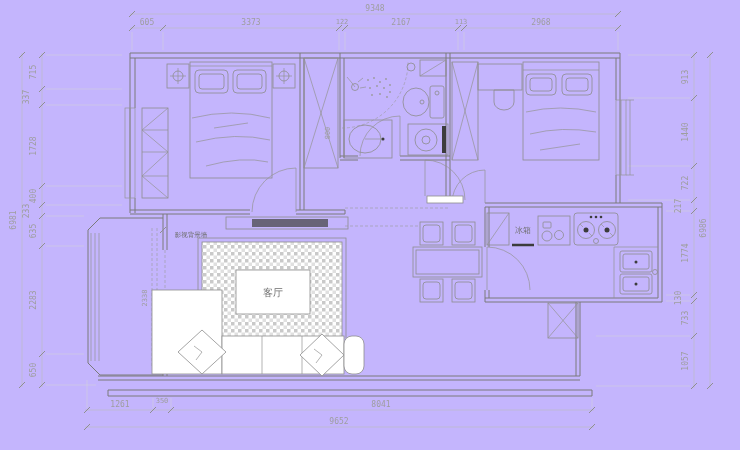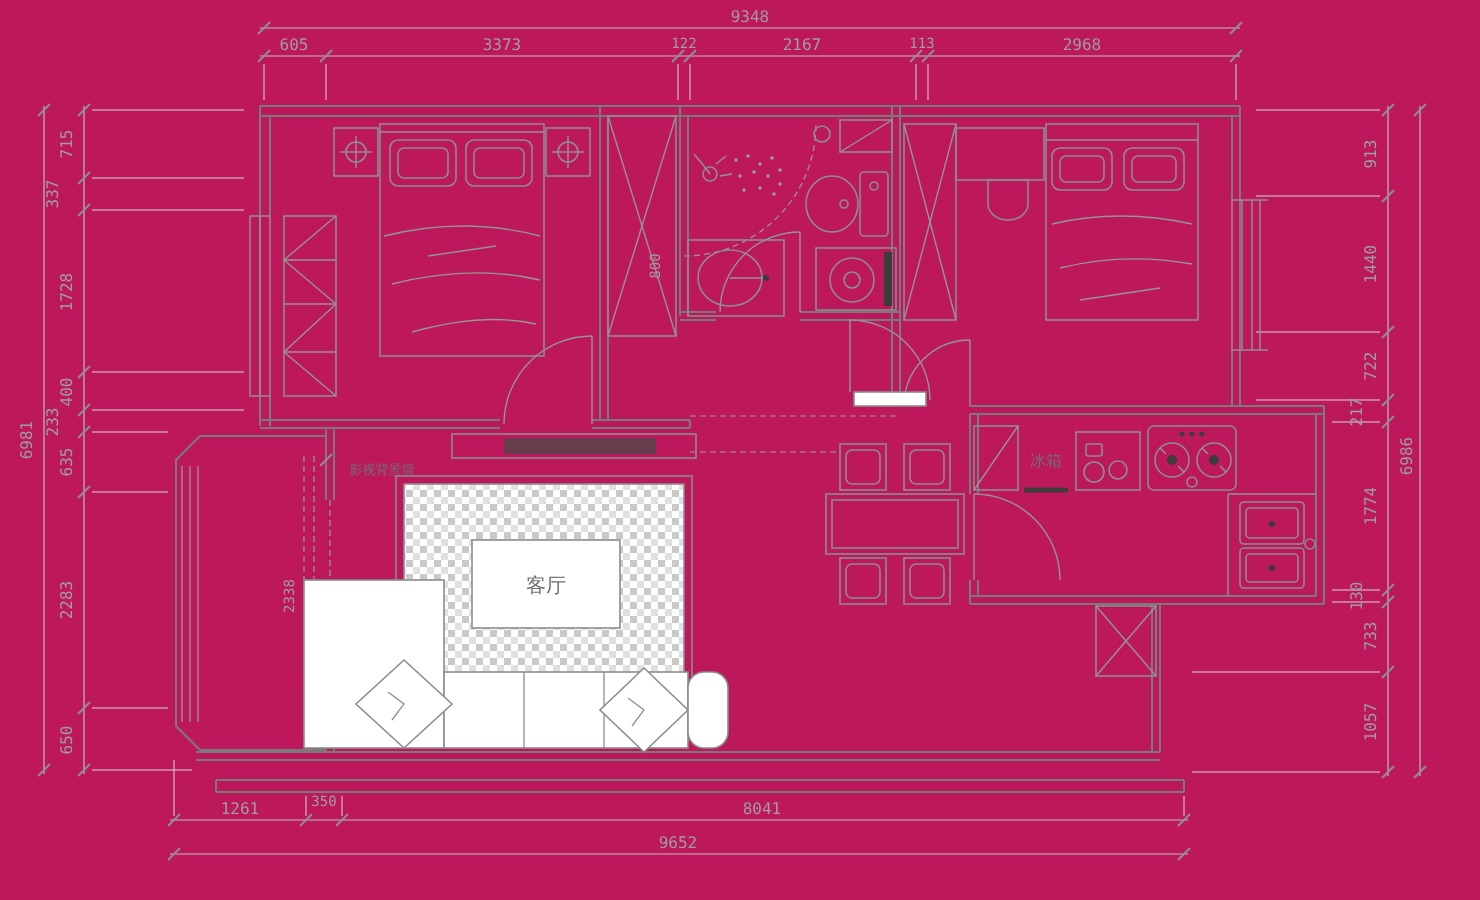--- a/index.html
+++ b/index.html
@@ -1,16 +1,16 @@
 <!DOCTYPE html>
 <html><head>
 <meta charset="utf-8">
 <style>
   html,body{margin:0;padding:0;background:#ffffff}
-  .canvas{width:740px;height:450px;background:#be185d;position:relative;overflow:hidden;
+  .canvas{width:740px;height:450px;background:#c4b5fd;position:relative;overflow:hidden;
           font-family:"DejaVu Sans", sans-serif}
   svg{display:block}
   text{text-anchor:middle}
   .wall{stroke:#7a7a7a;stroke-width:1;fill:none}
   .thin{stroke:#949494;stroke-width:.7;fill:none}
   .furn{stroke:#8d8d8d;stroke-width:.8;fill:#ffffff}
   .furn2{stroke:#8d8d8d;stroke-width:.8;fill:none}
   .dimline{stroke:#bdbdbd;stroke-width:.6}
   .ext{stroke:#d4d4d4;stroke-width:.5}
   .tick{stroke:#8f8f8f;stroke-width:1}

